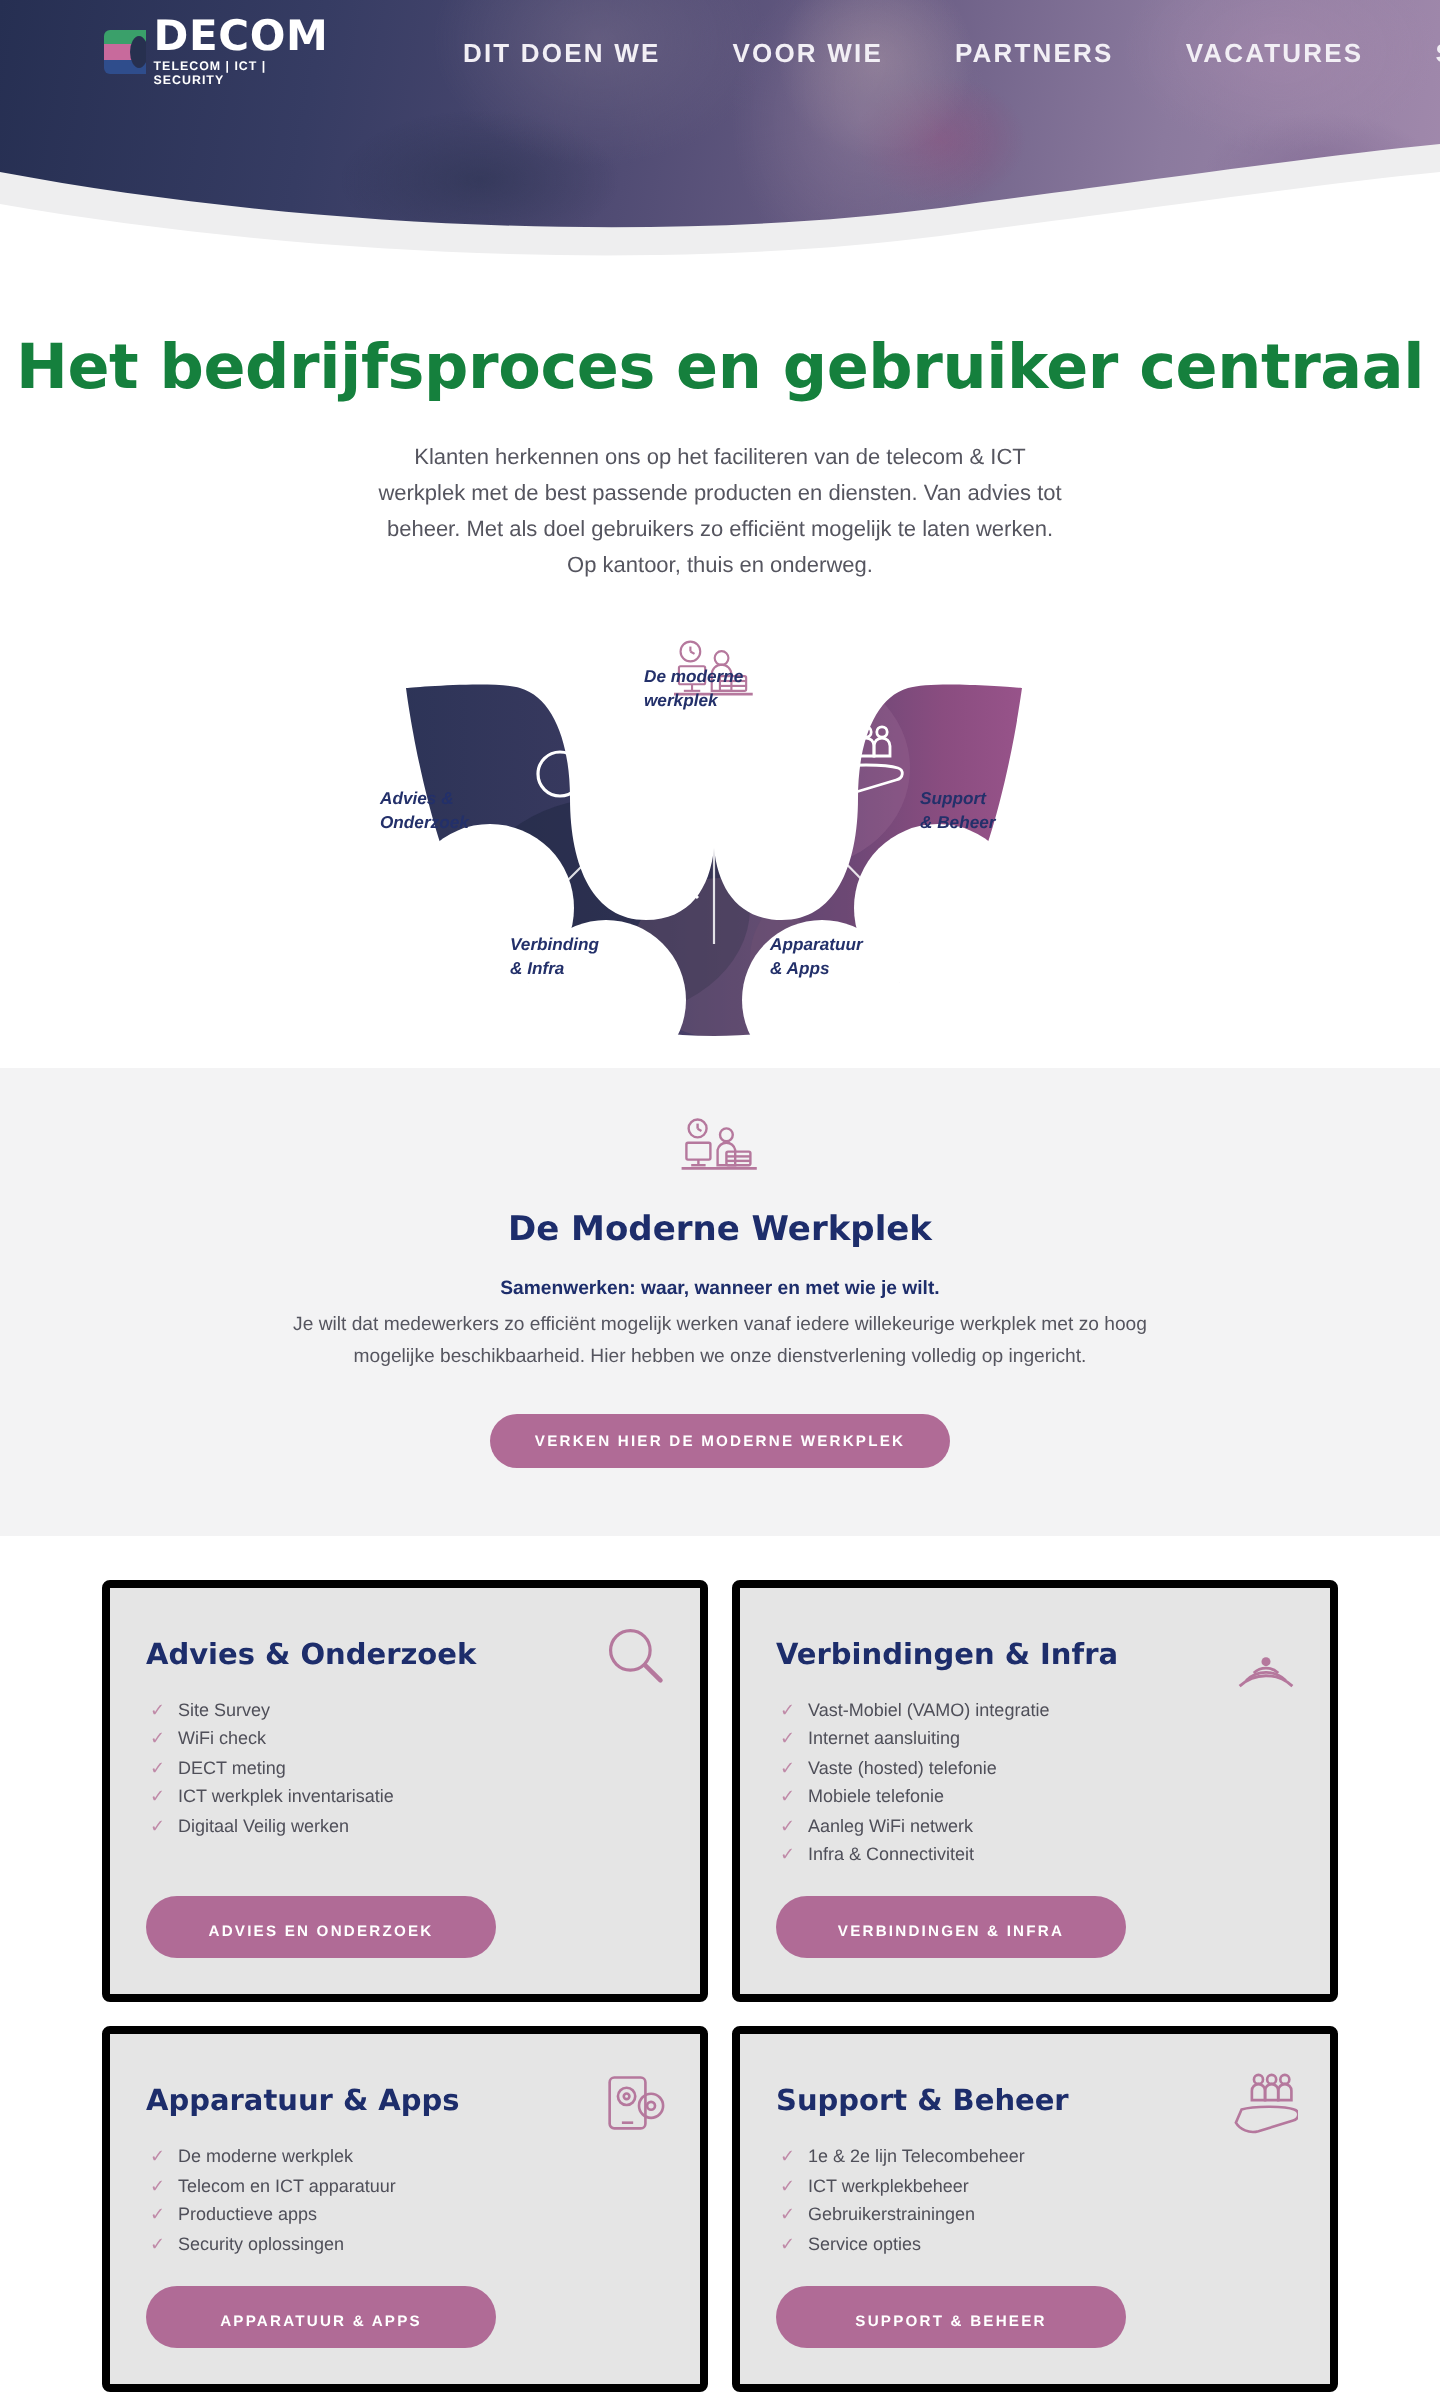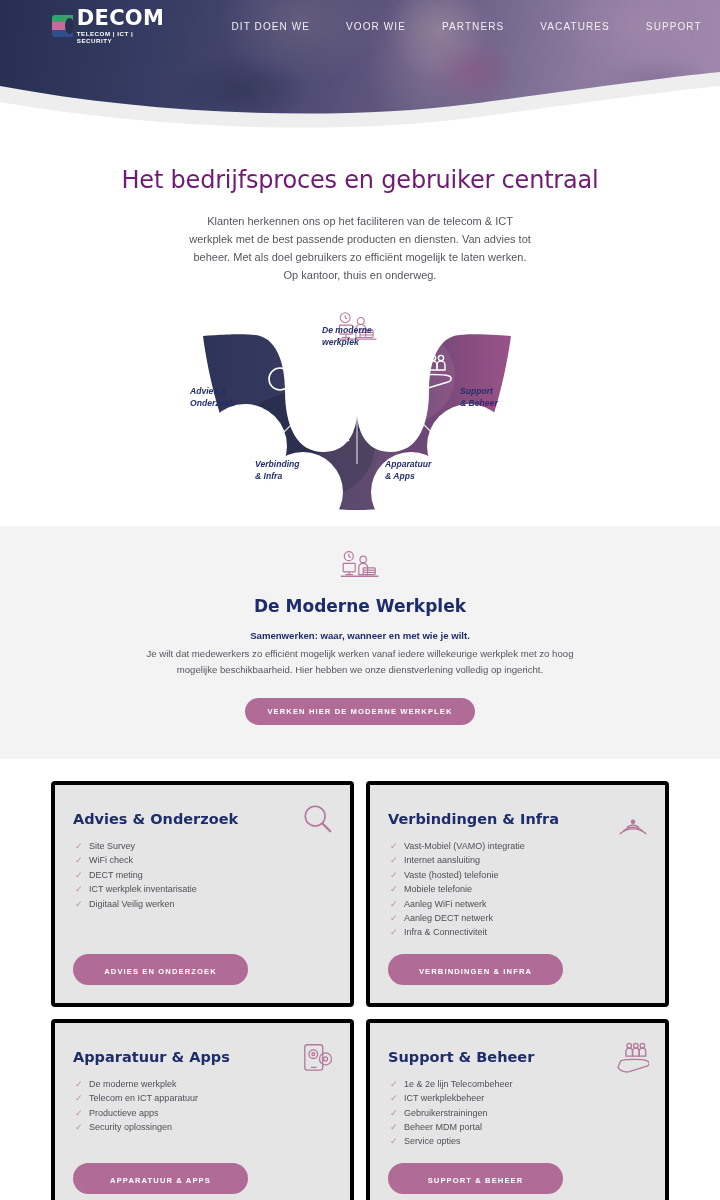--- a/index.html
+++ b/index.html
@@ -69,30 +69,30 @@
     letter-spacing: .3px; font-family: "DejaVu Sans", sans-serif;
   }
   .logo-tag {
     color: #ffffff; font-size: 6.2px; font-weight: 700;
     letter-spacing: .5px; margin-top: 2px;
   }
 
   nav.main-nav { display: flex; align-items: center; margin-left: 48px; gap: 0; }
   nav.main-nav a {
     color: #f2eff5; text-decoration: none;
-    font-size: 10px; font-weight: 400; letter-spacing: 1.1px;
+    font-size: 13px; font-weight: 700; letter-spacing: 1.1px;
     padding: 6px 18px; white-space: nowrap;
   }
 
   .wave { position: absolute; left: 0; bottom: 0; width: 720px; z-index: 4; display: block; }
 
   
   .hero { background: #fff; padding: 38px 0 0; text-align: center; }
   .hero h1 {
-    color: #701a75; font-size: 24px; font-weight: 400;
+    color: #15803d; font-size: 31px; font-weight: 700;
     letter-spacing: -.2px; font-family: "DejaVu Sans", sans-serif;
   }
   .hero p {
     margin: 18px auto 0; width: 350px;
     font-size: 11px; line-height: 18px; color: #55555f;
   }
 
   
   .diagram-wrap { position: relative; width: 720px; height: 230px; margin-top: 12px; }
   .diagram-wrap svg { display: block; margin: 0 auto; }
@@ -354,21 +354,20 @@
         <path d="M3,33 A20.5,20.5 0 0 1 31,33"></path>
       </g>
     </svg>
     <h3>Verbindingen &amp; Infra</h3>
     <ul>
       <li>Vast-Mobiel  (VAMO) integratie</li>
       <li>Internet aansluiting</li>
       <li>Vaste (hosted) telefonie</li>
       <li>Mobiele telefonie</li>
       <li>Aanleg WiFi netwerk</li>
-      <li>Aanleg DECT netwerk</li>
       <li>Infra &amp; Connectiviteit</li>
     </ul>
     <div class="spacer"></div>
     <button class="btn" style="width:175px;text-align:center;">VERBINDINGEN &amp; INFRA</button>
   </div>
 
   <div class="card">
     <svg class="card-icon" width="32" height="32" viewBox="0 0 34 34">
       <g stroke="#b5789d" stroke-width="1.4" fill="none">
         <rect x="3" y="4" width="19" height="27" rx="2.5"></rect>
@@ -400,20 +399,19 @@
         <path d="M16.5,16 v-5 a3.5,3.5 0 0 1 7,0 v5 Z"></path>
         <path d="M23.5,16 v-5 a3.5,3.5 0 0 1 7,0 v5 Z"></path>
         <path d="M4,21 c6,-2 23,-2 28,0 c3,1 3,5 -1,6 l-18,5.5 c-5,1.4 -10,-1 -12,-4.5 Z"></path>
       </g>
     </svg>
     <h3>Support &amp; Beheer</h3>
     <ul>
       <li>1e &amp; 2e lijn Telecombeheer</li>
       <li>ICT werkplekbeheer</li>
       <li>Gebruikerstrainingen</li>
-      <li>Beheer MDM portal</li>
       <li>Service opties</li>
     </ul>
     <div class="spacer"></div>
     <button class="btn" style="width:175px;text-align:center;">SUPPORT &amp; BEHEER</button>
   </div>
 
 </section>
 
 </body></html>

